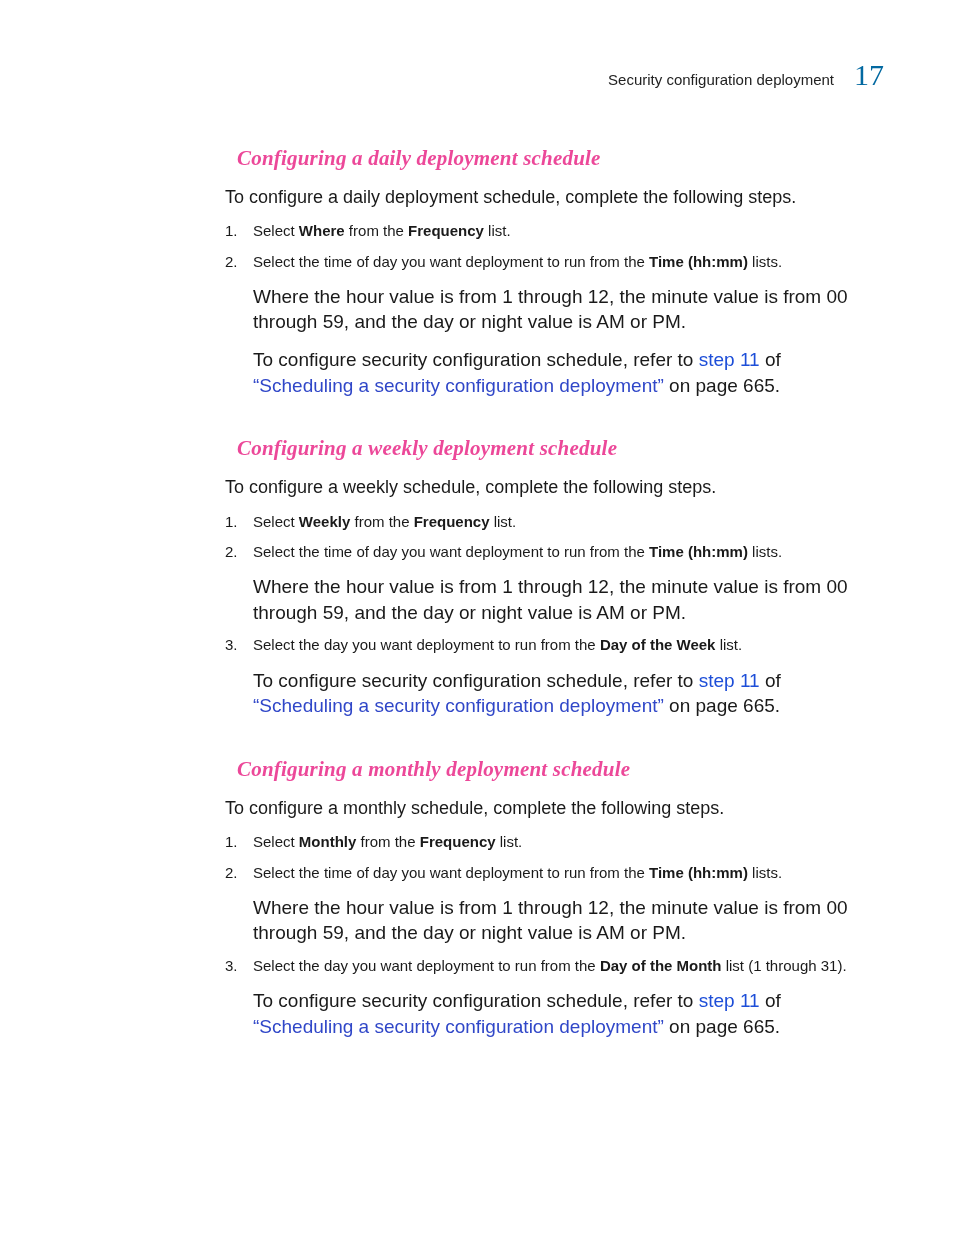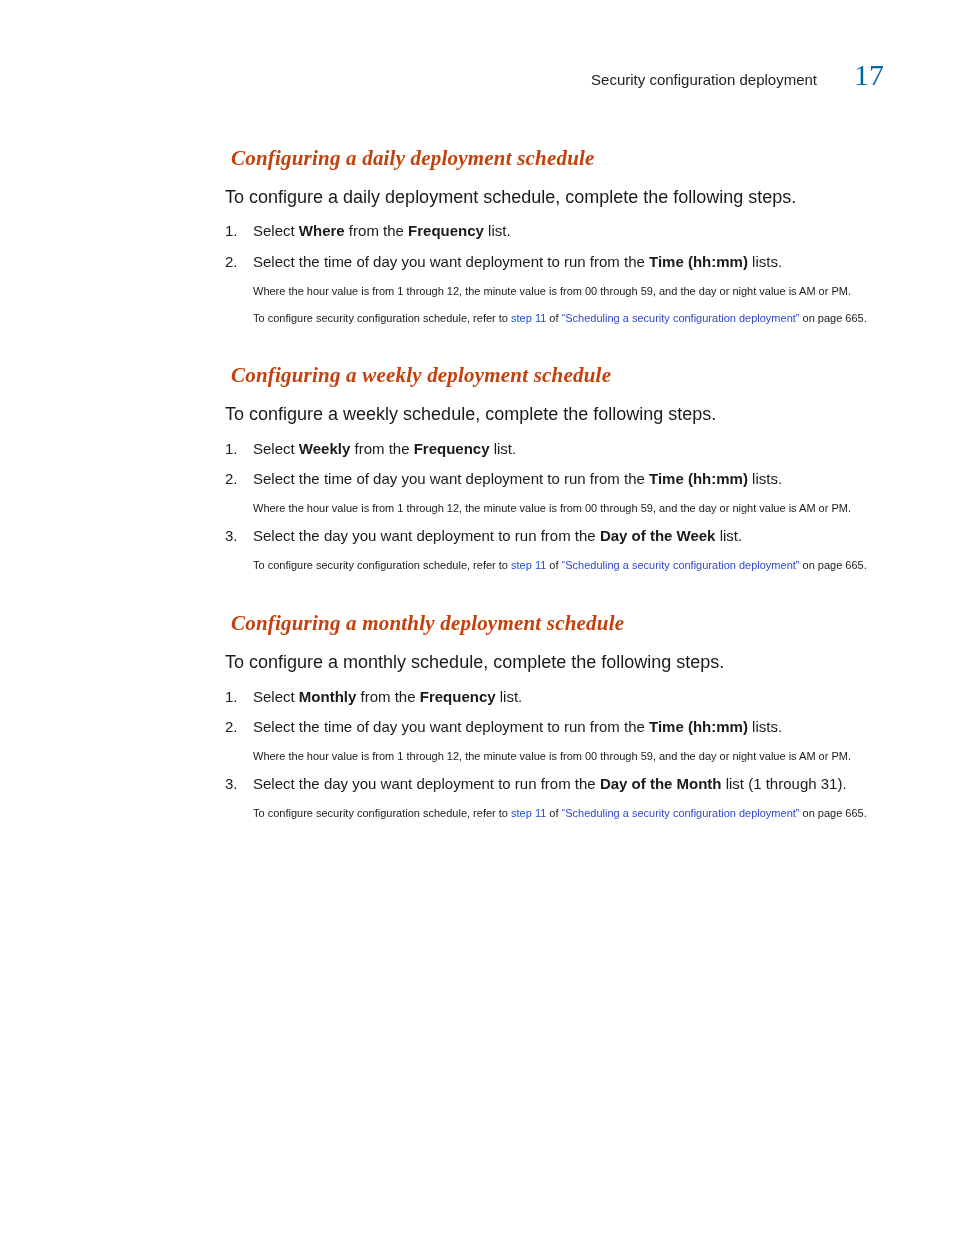--- a/index.html
+++ b/index.html
@@ -16,21 +16,21 @@
     position: relative;
     width: 954px;
     height: 1235px;
     box-sizing: border-box;
     padding: 58px 70px 0 0;
   }
   .header {
     display: flex;
     justify-content: flex-end;
     align-items: baseline;
-    gap: 37px;
+    gap: 20px;
     margin-bottom: 54px;
   }
   .header-title {
     font-size: 15px;
     color: #222;
   }
   .chapnum {
     font-family: Georgia, "Times New Roman", serif;
     font-size: 30px;
     font-weight: 400;
@@ -39,22 +39,22 @@
   .content {
     margin-left: 225px;
     width: 660px;
   }
   h2.section {
     font-family: Georgia, "Times New Roman", serif;
     font-style: italic;
     font-weight: bold;
     font-size: 21px;
     letter-spacing: 0.2px;
-    margin: 0 0 14px 6px;
-    color: #c2410c;
+    margin: 0 0 14px 12px;
+    color: #ec4899;
   }
   p.intro {
     font-size: 18px;
     line-height: 1.35;
     margin: 0 0 12px 0;
   }
   ol {
     list-style: none;
     counter-reset: step;
     padding: 0;
@@ -69,21 +69,21 @@
     margin-bottom: 10px;
   }
   ol > li::before {
     content: counter(step) ".";
     position: absolute;
     left: 0;
     top: 0;
   }
   .sub {
     margin-top: 12px;
-    font-size: 11px;
+    font-size: 19px;
     line-height: 1.35;
   }
   .b { font-weight: bold; }
   .link { color: #1d4ed8; }
   .link-q { color: #3047c8; }
 </style>
 </head>
 <body>
 
 <div class="page">

